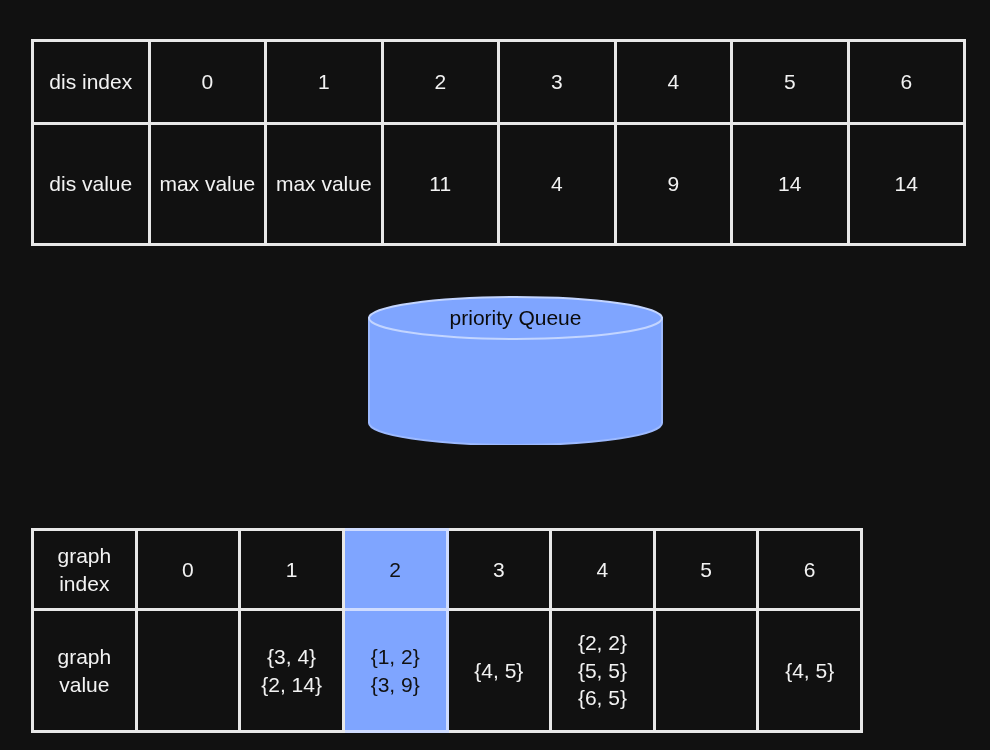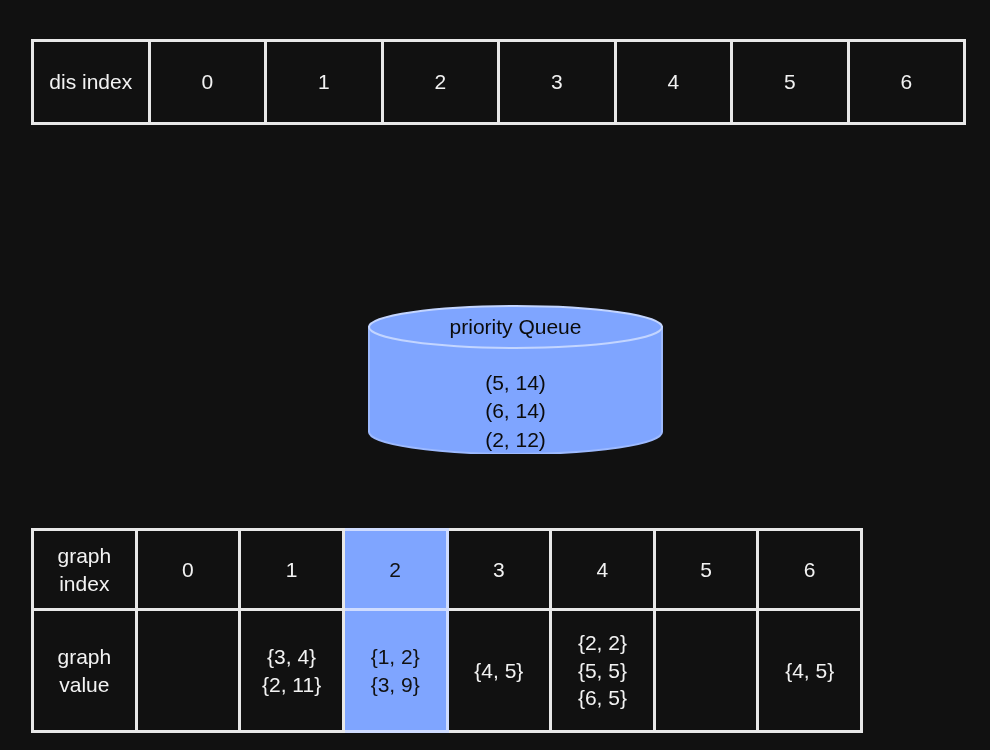--- a/index.html
+++ b/index.html
@@ -57,21 +57,21 @@
     top: 528px;
     width: 832px;
   }
   #graph-table tr.row-index td { height: 77px; }
   #graph-table tr.row-value td { height: 119px; }
 
   
   #pq-cylinder {
     position: absolute;
     left: 368px;
-    top: 305px;
+    top: 296px;
     width: 237px;
     height: 149px;
   }
   #pq-cylinder .cyl-svg {
     position: absolute;
     left: 0;
     top: 0;
   }
   #pq-cylinder .cyl-text {
     position: absolute;
@@ -109,35 +109,42 @@
       <tr class="row-index">
     <td class="label-cell">dis index</td>
     <td>0</td>
     <td>1</td>
     <td>2</td>
     <td>3</td>
     <td>4</td>
     <td>5</td>
     <td>6</td>
   </tr>
+  <tr class="row-value">
+    <td class="label-cell">dis value</td>
+    <td>max value</td>
+    <td>max value</td>
+    <td>11</td>
+    <td>4</td>
+    <td>9</td>
+    <td>14</td>
+    <td>14</td>
+  </tr>
 </tbody>
   </table>
 
 <div id="pq-cylinder">
   <svg class="cyl-svg" width="295" height="149" viewBox="0 0 295 149">
 
     <path d="M1,22 L1,127 A146.5,22 0 0 0 294,127 L294,22 Z" fill="#7fa5ff" stroke="#9dbaff" stroke-width="2"></path>
 
     <ellipse cx="147.5" cy="22" rx="146.5" ry="21" fill="#7fa5ff" stroke="#c3d5ff" stroke-width="2"></ellipse>
   </svg>
   <div class="cyl-text">
     <div class="cyl-title">priority Queue</div>
-    <div class="cyl-items">(5, 14)
-(6, 14)
-(2, 12)</div>
   </div>
 </div>
 
 <table class="algo-table" id="graph-table">
   <tbody>
       <tr class="row-index">
     <td class="label-cell">graph
 index</td>
     <td>0</td>
     <td>1</td>
@@ -145,21 +152,21 @@
     <td>3</td>
     <td>4</td>
     <td>5</td>
     <td>6</td>
   </tr>
   <tr class="row-value">
     <td class="label-cell">graph
 value</td>
     <td></td>
     <td>{3, 4}
-{2, 11}</td>
+{2, 14}</td>
     <td class="hl">{1, 2}
 {3, 9}</td>
     <td>{4, 5}</td>
     <td>{2, 2}
 {5, 5}
 {6, 5}</td>
     <td></td>
     <td>{4, 5}</td>
   </tr>
 </tbody>

